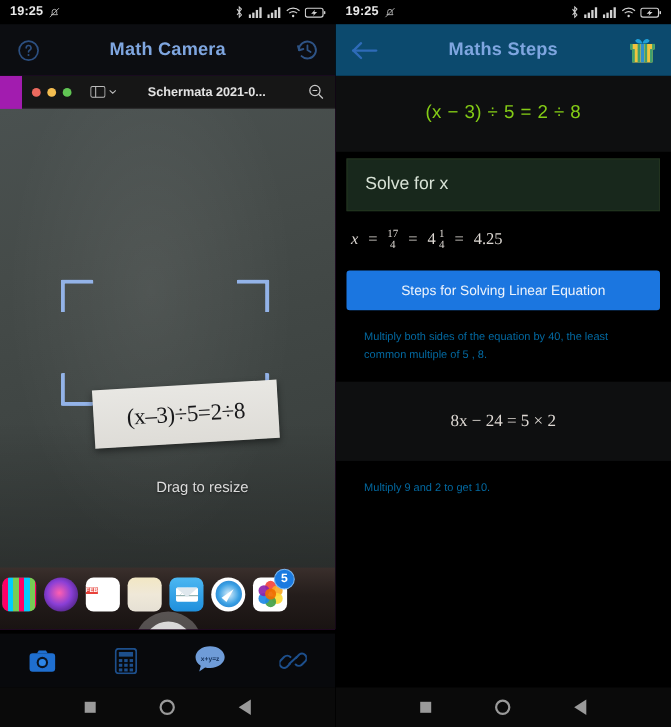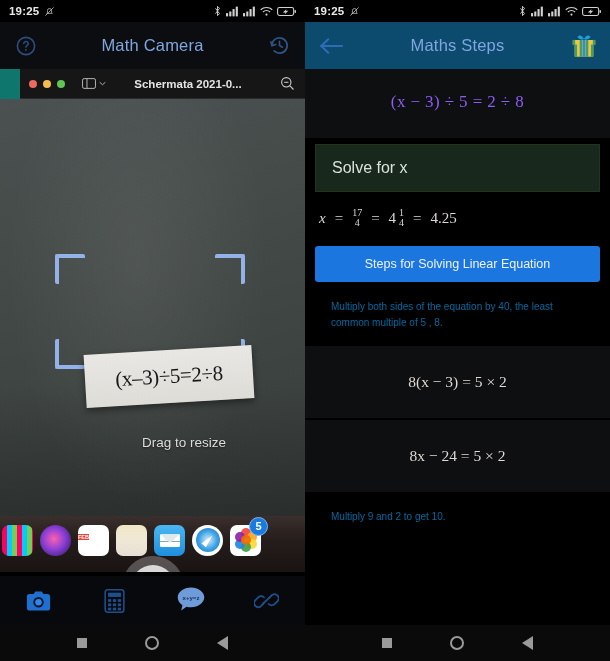--- a/index.html
+++ b/index.html
@@ -15,27 +15,27 @@
   .sb-left { display:flex; align-items:flex-end; gap:5px; }
   .sb-time { color:#e9e9e9; font-size:11.5px; font-weight:bold; letter-spacing:.2px; }
   .sb-right { display:flex; align-items:center; gap:4px; }
   .ico { display:block; }
 
   
   .appbar { height:47px; background:#0c0d11; display:flex; align-items:center;
             justify-content:space-between; padding:0 11px; position:relative; }
   .appbar.right-bar { background:#0c4a6e; }
   .appbar-title { position:absolute; left:0; right:0; text-align:center;
-                  color:#7fa6e0; font-size:16.5px; font-weight:normal; letter-spacing:.2px;
+                  color:#7fa6e0; font-size:16.5px; font-weight:bold; letter-spacing:.2px;
                   pointer-events:none; }
   .bar-btn { width:30px; height:30px; display:flex; align-items:center; justify-content:center;
              position:relative; z-index:2; }
 
   
-  .camera-wrap { position:relative; width:368px; height:503px; overflow:hidden; background:#0f766e;padding-left:20px; }
+  .camera-wrap { position:relative; width:368px; height:503px; overflow:hidden; background:#a21caf;padding-left:20px; }
   .mac-toolbar { height:30px; background:#161616; display:flex; align-items:center;
                  padding:0 9px; gap:9px; border-bottom:1px solid #2a2a2a; }
   .traffic { display:flex; gap:6px; align-items:center; }
   .dot { width:8px; height:8px; border-radius:50%; }
   .dot.r{background:#ec6a5f;} .dot.y{background:#f4bd50;} .dot.g{background:#61c554;}
   .sidebar-toggle { display:flex; align-items:center; gap:3px; margin-left:8px; }
   .mac-title { color:#e4e4e4; font-size:11.5px; font-weight:bold; flex:1; text-align:center;
                margin-left:-10px; white-space:nowrap; overflow:hidden; }
   .mac-tools { display:flex; align-items:center; gap:16px; padding-right:3px; }
 
@@ -118,21 +118,21 @@
   .nv-sq { width:10px; height:10px; background:#9a9a9a; }
   .nv-ci { width:14px; height:14px; border-radius:50%; border:2px solid #9a9a9a; }
   .nv-tr { width:0; height:0; border-top:7px solid transparent; border-bottom:7px solid transparent;
            border-right:11px solid #9a9a9a; }
 
   
   .steps-body { position:absolute; top:69px; left:0; width:305px; height:556px;
                 background:#000; overflow:hidden; }
   .card { background:#0e0f10; }
   .eq-card { padding:23px 14px 26px; text-align:center; }
-  .mathline { font-family:Liberation Serif, serif; color:#8b5cf6; }
+  .mathline { font-family:Liberation Sans, sans-serif; color:#84cc16; }
   .eq-main { font-size:17px; letter-spacing:.4px; }
   .solve-box { margin:6px 10px 0; background:#18281c; border:1px solid #22331f;
                padding:14px 16px; color:#d8e2d6; font-size:16px; }
   .answer { padding:16px 14px 4px; color:#ddd8d3; font-size:15px;
             font-family:"Liberation Serif", serif; display:flex; align-items:center; gap:9px; }
   .frac { display:inline-flex; flex-direction:column; align-items:center;
           vertical-align:middle; line-height:1; }
   .frac .num { font-size:10px; }
   .frac .den { font-size:10px; }
   .mixed { display:inline-flex; align-items:center; gap:3px; }
@@ -437,21 +437,20 @@
           </span>
         </span>
         <span>=</span>
         <span>4.25</span>
       </div>
 
       <div class="steps-btn">Steps for Solving Linear Equation</div>
 
       <div class="step-block">
         <div class="step-text">Multiply both sides of the equation by 40, the least common multiple of 5 , 8.</div>
-        <div class="step-eq">8(x − 3) = 5 × 2</div>
       </div>
 
       <div class="step-block">
         <div class="step-eq">8x − 24 = 5 × 2</div>
       </div>
 
       <div class="step-block">
         <div class="step-text">Multiply 9 and 2 to get 10.</div>
       </div>
     </div>

